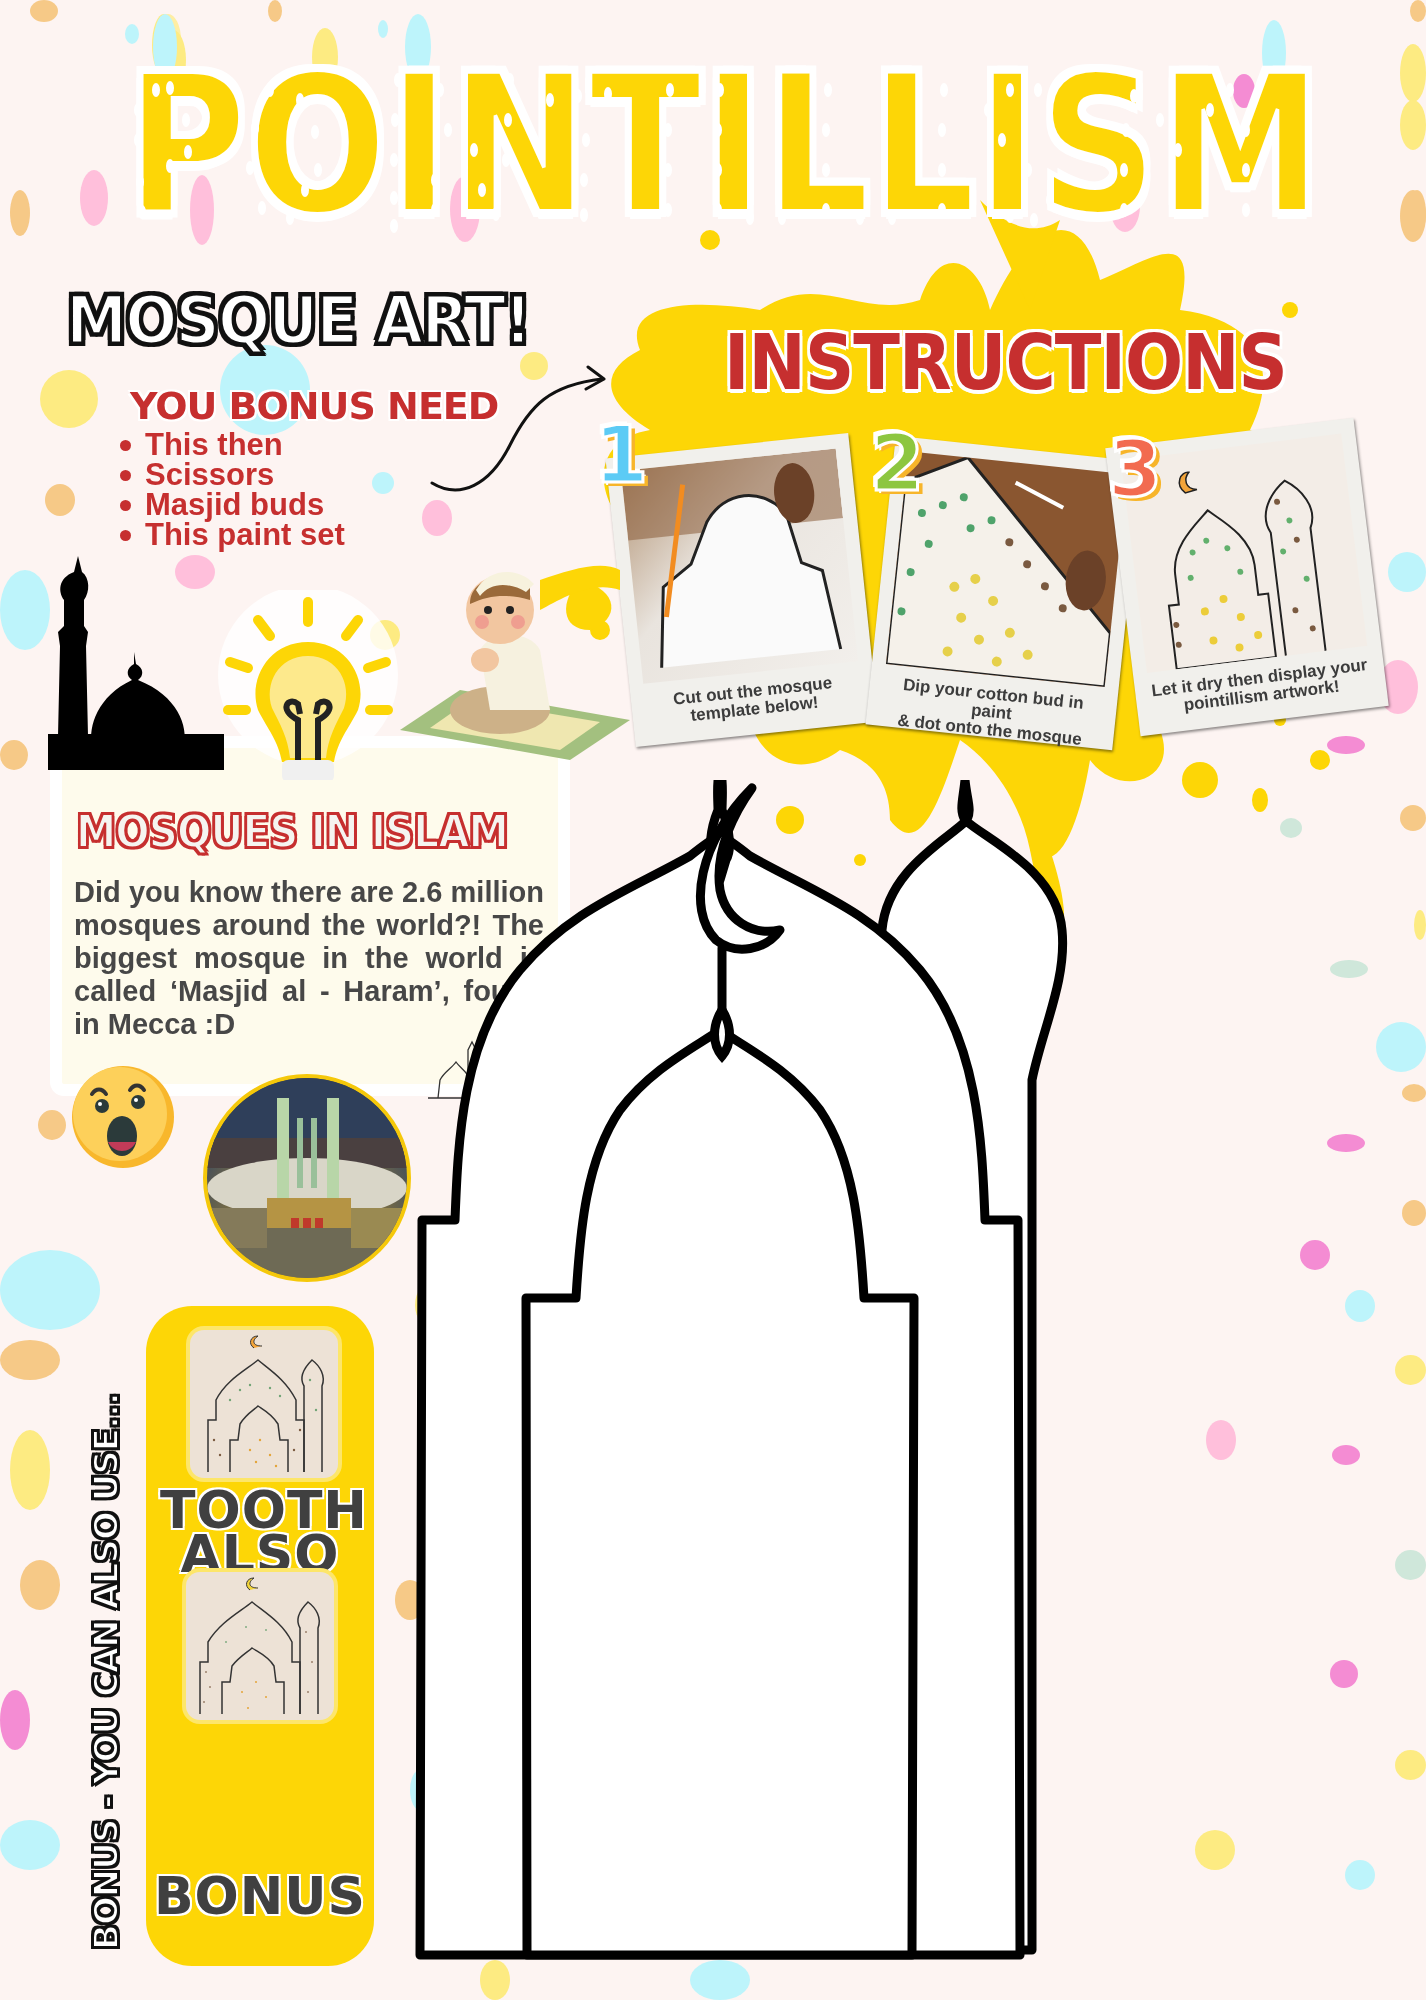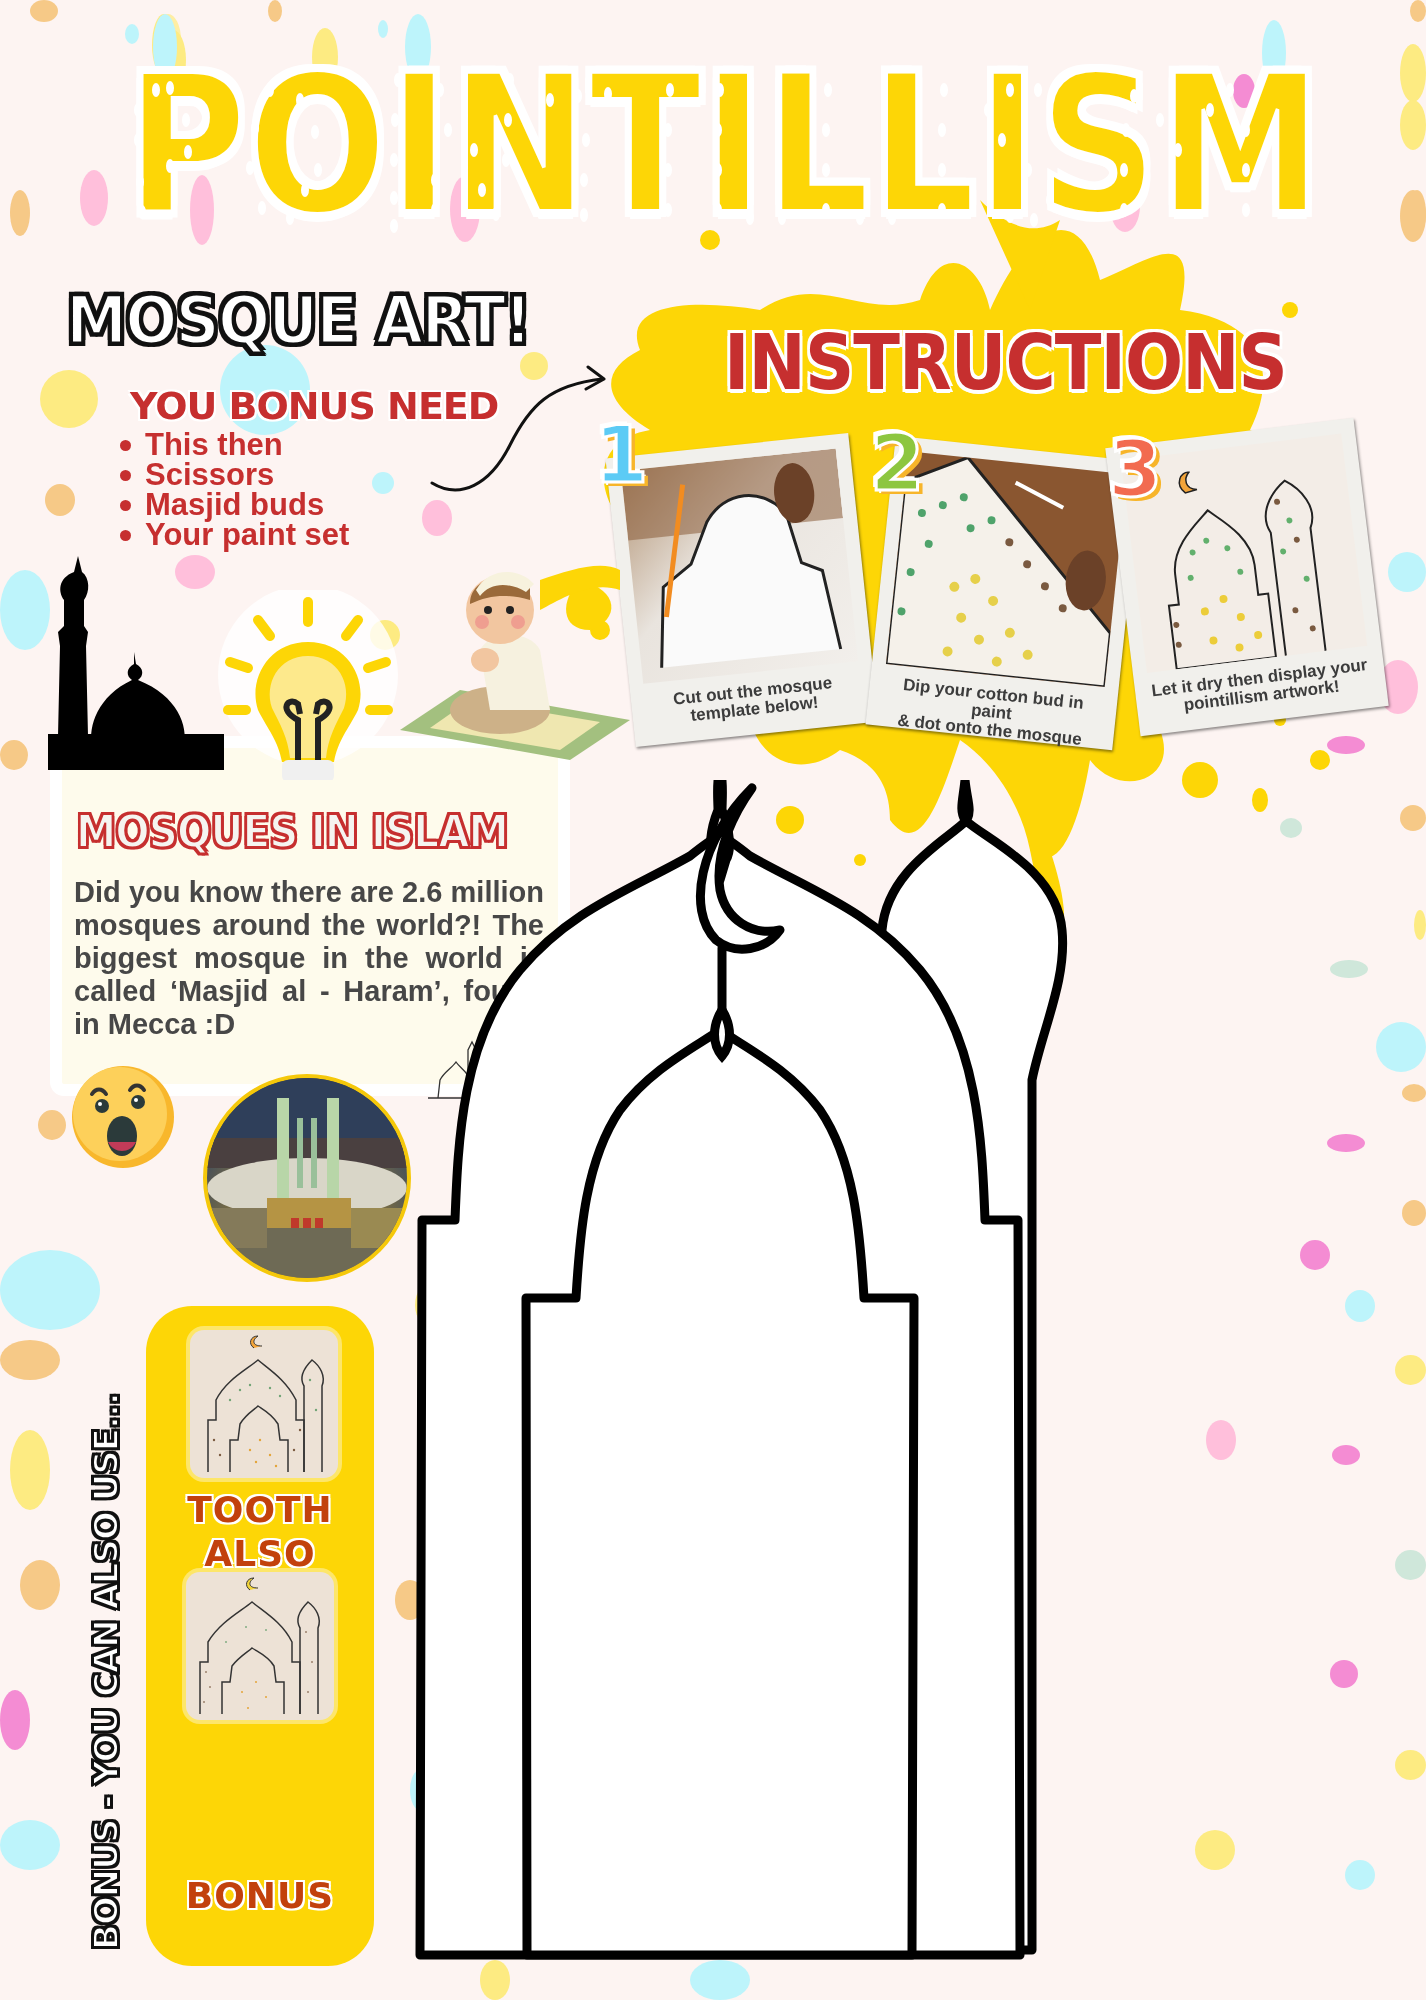--- a/index.html
+++ b/index.html
@@ -103,21 +103,21 @@
     position: absolute; left: 146px; top: 1306px; width: 228px; height: 660px;
     background: #fdd606; border-radius: 46px;
   }
   .bonus-photo {
     position: absolute; background: #ede2d6; border-radius: 14px;
     box-shadow: 0 0 0 4px #fde66a;
   }
   .bonus-label {
     position: absolute; text-align: center;
     font-family: "DejaVu Sans", sans-serif; font-weight: bold;
-    font-size: 36px; line-height: 44px; color: #c2410c; letter-spacing: 1px;
+    font-size: 52px; line-height: 44px; color: #404040; letter-spacing: 1px;
     text-shadow: 2px 2px 0 #fff, -2px -2px 0 #fff, 2px -2px 0 #fff, -2px 2px 0 #fff;
   }
 
   .mecca-photo {
     position: absolute; left: 203px; top: 1074px; width: 208px; height: 208px;
     border-radius: 50%; border: 4px solid #f5c80a; overflow: hidden;
     background: radial-gradient(circle at 50% 70%, #e6c15a 0%, #8f7a3a 35%, #3d4a5e 70%, #28324a 100%);
   }
 </style>
 </head>
@@ -310,21 +310,21 @@
   <li>
       <span class="bullet"></span>
       <span>Scissors</span>
     </li>
   <li>
       <span class="bullet"></span>
       <span>Masjid buds</span>
     </li>
   <li>
       <span class="bullet"></span>
-      <span>Your paint set</span>
+      <span>This paint set</span>
     </li>
 </ul>
 
 <svg class="abs" style="left:420px;top:365px;" width="200" height="140" viewBox="0 0 200 140">
   <path d="M12 118 C 40 135, 70 120, 90 80 C 110 40, 130 20, 182 14" fill="none" stroke="#111" stroke-width="3" stroke-linecap="round"></path>
   <path d="M168 2 L 184 14 L 166 24" fill="none" stroke="#111" stroke-width="3" stroke-linecap="round" stroke-linejoin="round"></path>
 </svg>
 
 <div class="instr-title">INSTRUCTIONS</div>
 

